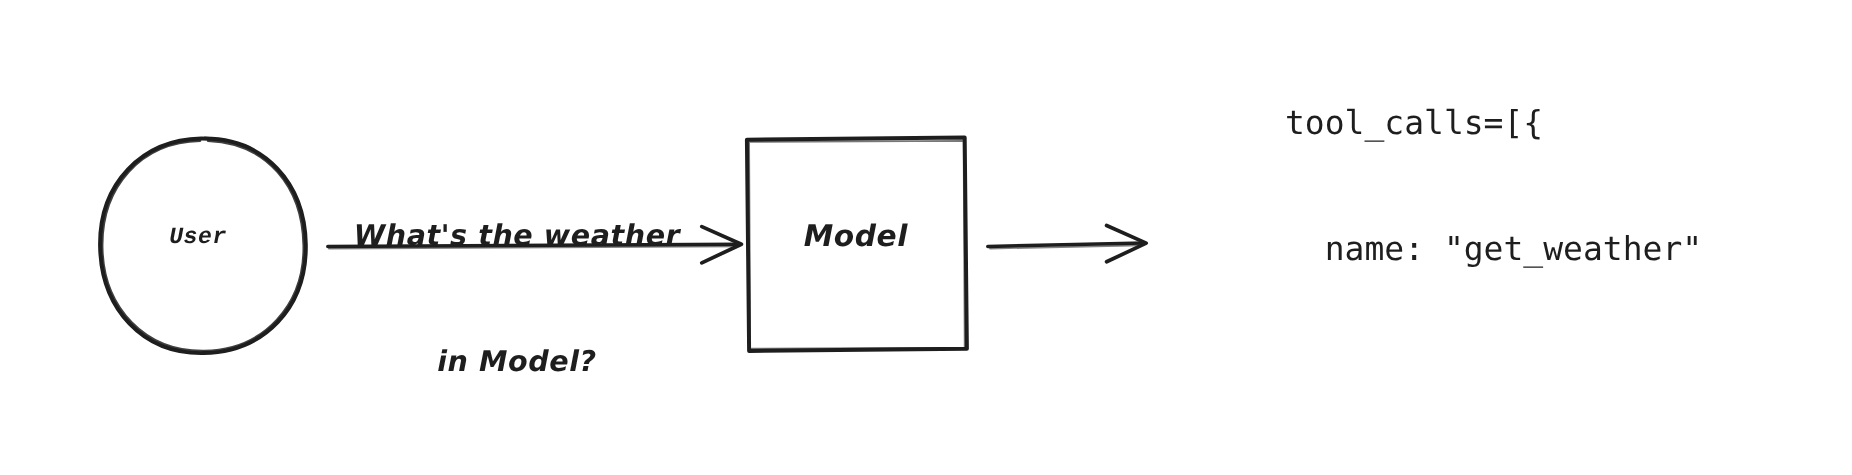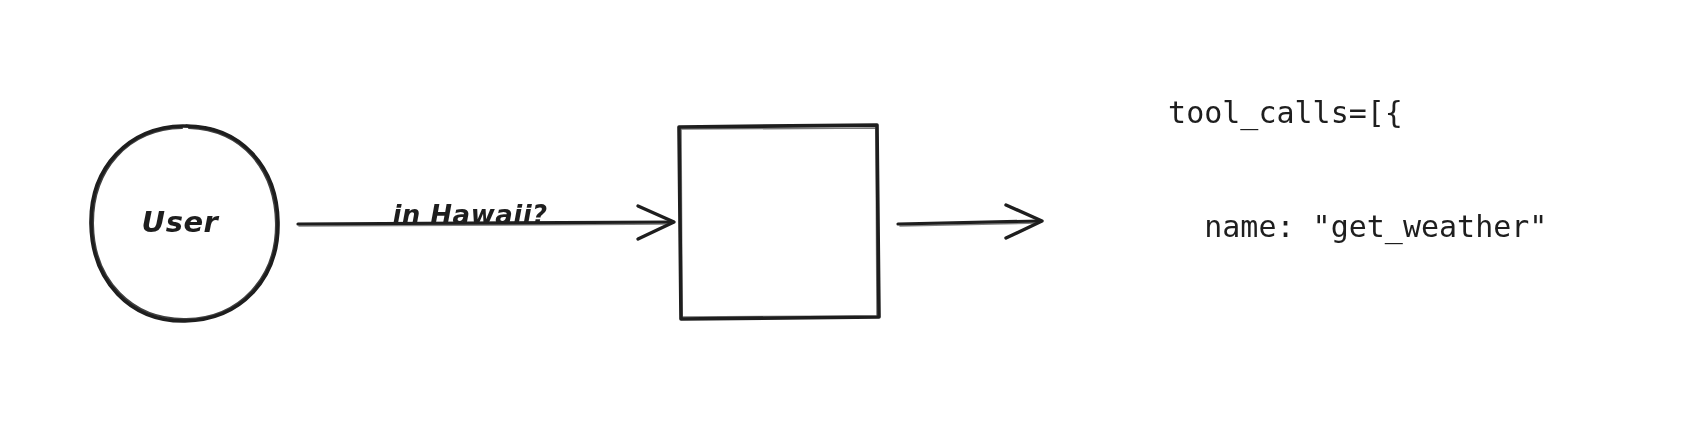--- a/index.html
+++ b/index.html
@@ -34,21 +34,22 @@
     font-style: italic;
     font-weight: 600;
     white-space: pre;
     letter-spacing: 0.5px;
   }
   #user-label {
     left: 0;
     top: 205px;
     width: 360px;
     text-align: center;
-    font-size: 29px;
+    font-size: 21px;
+    font-family: Liberation Mono, monospace;
   }
   #model-label {
     left: 678px;
     top: 200px;
     width: 200px;
     text-align: center;
     font-size: 27px;
   }
   #edge-label {
     left: 290px;
@@ -110,23 +111,25 @@
 
     <g>
       <path d="M 898 224 L 1040 221" fill="none" stroke="#1e1e1e" stroke-width="3.2" stroke-linecap="round"></path>
       <path d="M 900 226 L 1038 223" fill="none" stroke="#1e1e1e" stroke-width="1.6" stroke-linecap="round" opacity="0.55"></path>
       <path d="M 1006 205 L 1042 221 L 1006 238" fill="none" stroke="#1e1e1e" stroke-width="3.4" stroke-linecap="round" stroke-linejoin="round"></path>
     </g>
   </svg>
 
   <div class="hand" id="user-label">User</div>
 
+  <div class="hand" id="model-label">Model</div>
 
   <div class="hand" id="edge-label">
-    <div>in Hawaii?</div>
+    <div>What's the weather</div>
+    <div>in Model?</div>
   </div>
 
   <div id="code-block">
     <span class="code-line">  tool_calls=[{</span>
     <span class="code-line">    name: "get_weather"</span>
     
     
     
     
     

